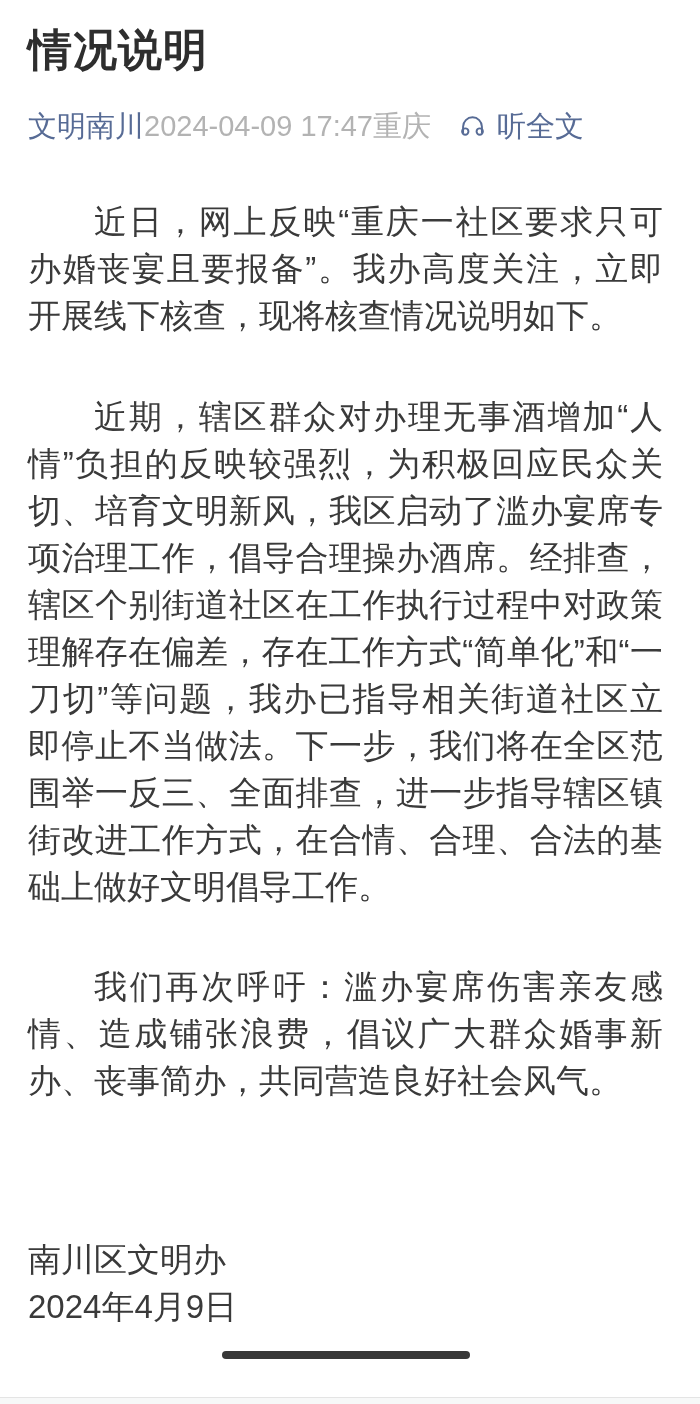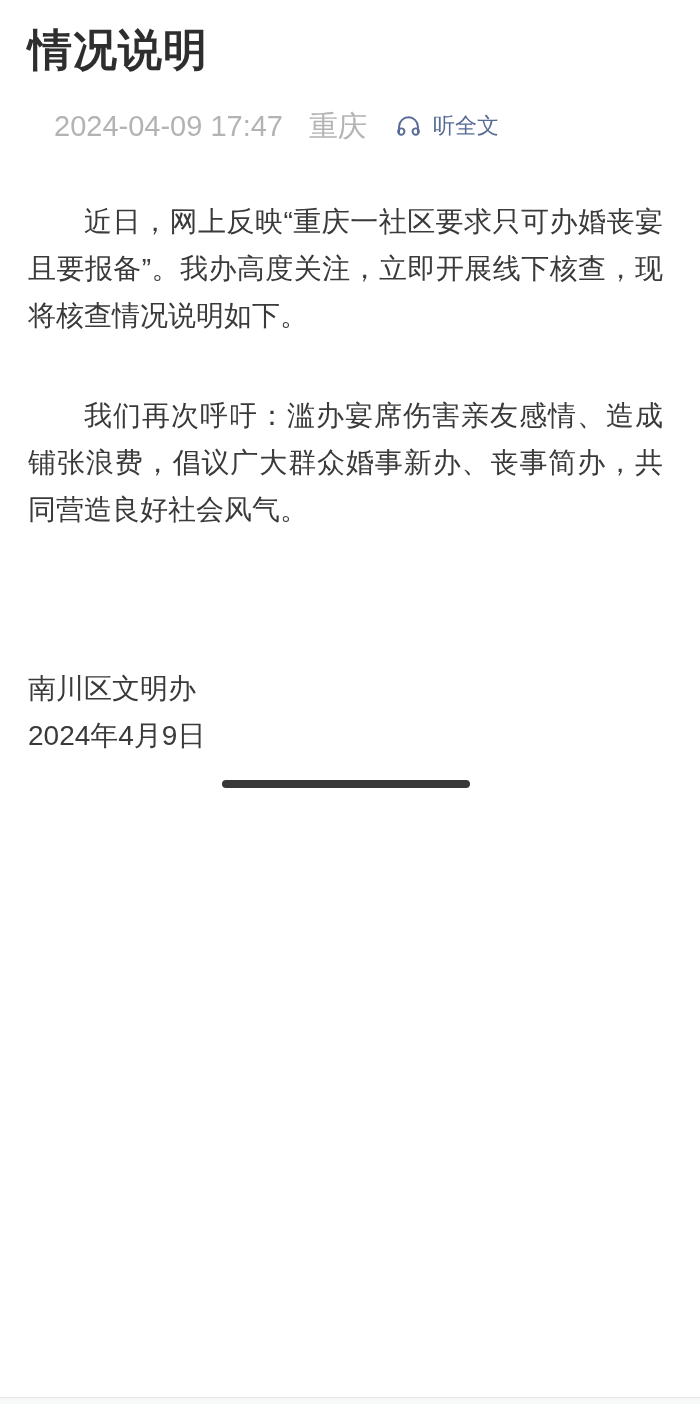--- a/index.html
+++ b/index.html
@@ -37,38 +37,37 @@
     font-size:29px;
     line-height:36px;
     white-space:nowrap;
   }
   .account-name{
     color:var(--accent);
     cursor:pointer;
   }
   .meta-gray{
     color:var(--meta-gray);
-    margin-left:26px;
   }
   .listen-btn{
     background:none;border:none;
     display:flex;align-items:center;
     gap:9px;
     margin-left:26px;
     color:var(--accent);
     font-family:inherit;
-    font-size:22px;
+    font-size:29px;
     line-height:36px;
     cursor:pointer;
     padding:0;
   }
   .hp-icon{display:flex;align-items:center;}
   .hp-icon svg{display:block;}
   .article-body p{
-    font-size:28px;
+    font-size:33px;
     line-height:47px;
     color:var(--text);
     text-indent:2em;
     text-align:justify;
     text-justify:inter-ideograph;
   }
   .para-1{margin-top:54px;}
   .para-2{margin-top:54px;}
   .para-3{margin-top:53px;}
   .article-body p.sig{
@@ -94,36 +93,38 @@
   }
 </style>
 </head>
 <body>
 
 <div class="screen">
 
   <h1 class="article-title">情况说明</h1>
 
   <div class="meta-row">
+    <span class="account-name">文明南川</span>
     <span class="meta-gray">2024-04-09 17:47</span>
     <span class="meta-gray">重庆</span>
     <button class="listen-btn">
       <span class="hp-icon">
         <svg width="31" height="31" viewBox="0 0 24 24" aria-hidden="true">
           <path d="M4.7 16.6v-4.4a7.3 7.3 0 0 1 14.6 0v4.4" fill="none" stroke="currentColor" stroke-width="1.5" stroke-linecap="round"></path>
           <circle cx="6.4" cy="15.9" r="2.45" fill="none" stroke="currentColor" stroke-width="1.5"></circle>
           <circle cx="17.6" cy="15.9" r="2.45" fill="none" stroke="currentColor" stroke-width="1.5"></circle>
         </svg>
       </span>
       <span>听全文</span>
     </button>
   </div>
 
   <div class="article-body">
     <p class="para-1">近日，网上反映“重庆一社区要求只可办婚丧宴且要报备”。我办高度关注，立即开展线下核查，现将核查情况说明如下。</p>
+    <p class="para-2">近期，辖区群众对办理无事酒增加“人情”负担的反映较强烈，为积极回应民众关切、培育文明新风，我区启动了滥办宴席专项治理工作，倡导合理操办酒席。经排查，辖区个别街道社区在工作执行过程中对政策理解存在偏差，存在工作方式“简单化”和“一刀切”等问题，我办已指导相关街道社区立即停止不当做法。下一步，我们将在全区范围举一反三、全面排查，进一步指导辖区镇街改进工作方式，在合情、合理、合法的基础上做好文明倡导工作。</p>
     <p class="para-3">我们再次呼吁：滥办宴席伤害亲友感情、造成铺张浪费，倡议广大群众婚事新办、丧事简办，共同营造良好社会风气。</p>
     <p class="sig signature">南川区文明办</p>
     <p class="sig sig-date">2024年4月9日</p>
   </div>
 
   <div class="home-indicator"></div>
 
   <div class="bottom-strip"></div>
 
 </div>

